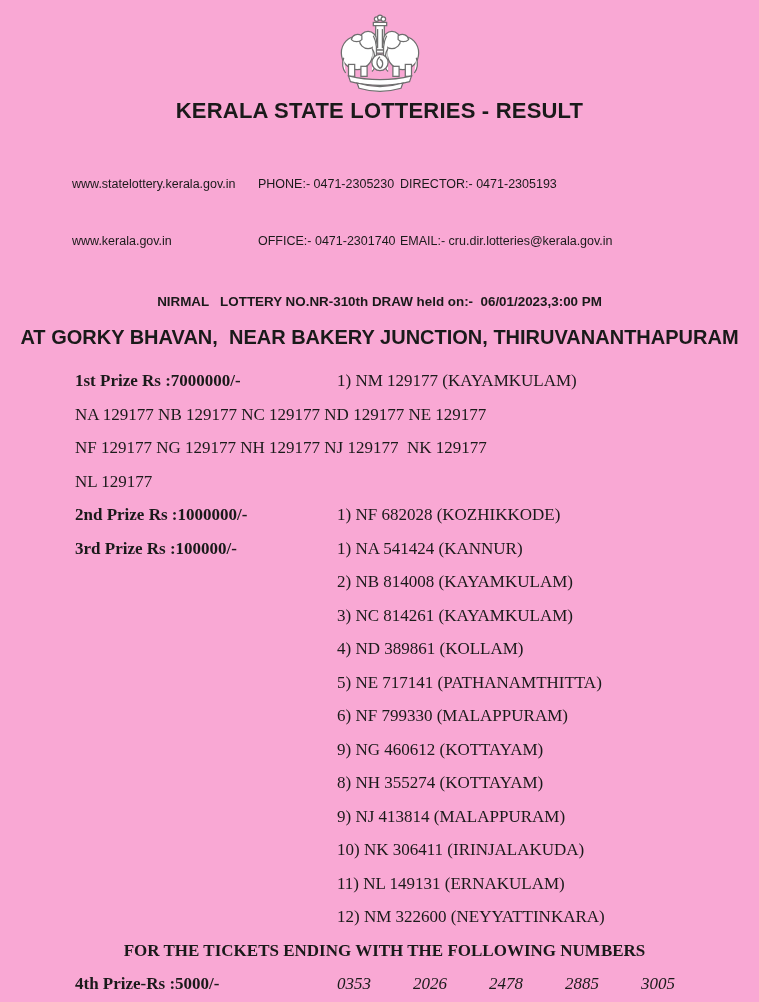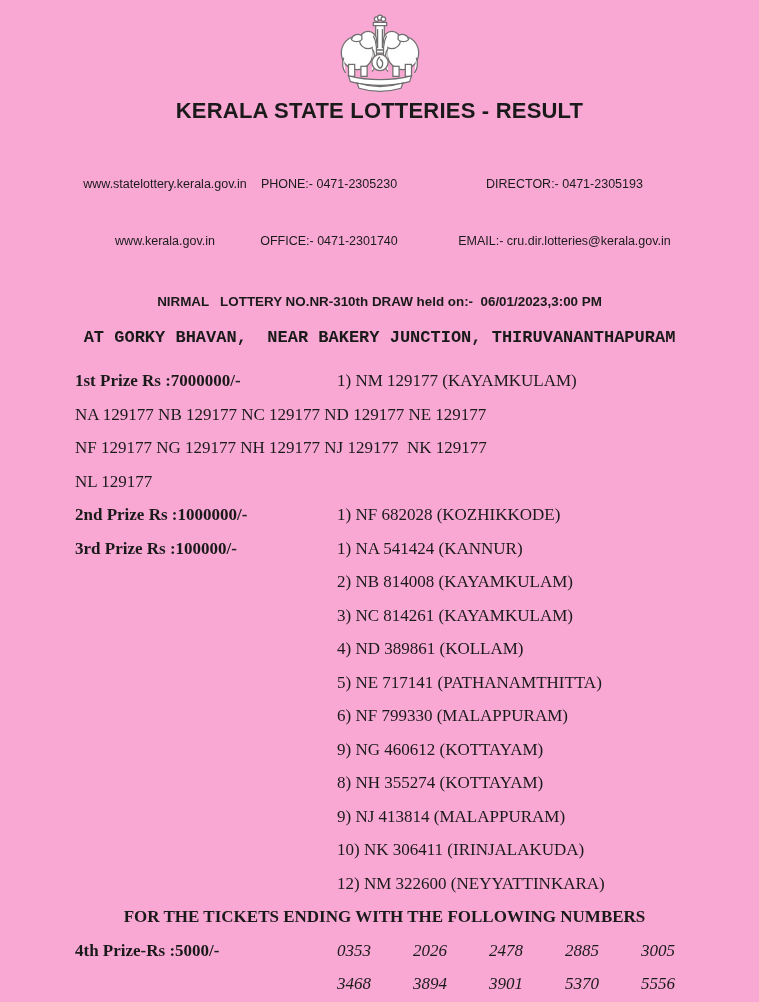--- a/index.html
+++ b/index.html
@@ -27,36 +27,36 @@
   }
 
   .contact {
     display: grid;
     grid-template-columns: 186px 142px auto;
     margin: 13px 30px 0 72px;
     font-family: "Liberation Sans", sans-serif;
     font-size: 12.5px;
     line-height: 19px;
   }
-  .contact div { white-space: pre; text-align: center; }
+  .contact div { white-space: pre; }
 
   .drawline {
     text-align: center;
     font-family: "Liberation Sans", sans-serif;
     font-weight: bold;
     font-size: 13.4px;
     line-height: 19px;
     margin-top: 3px;
     white-space: pre;
   }
   .venue {
     text-align: center;
-    font-family: Liberation Mono, monospace;
-    font-weight: bold;
-    font-size: 17px;
+    font-family: Liberation Sans, sans-serif;
+    font-weight: bold;
+    font-size: 20px;
     line-height: 19px;
     margin-top: 17px;
     white-space: pre;
   }
 
   
   .bodytext {
     margin: 17px 30px 0 75px;
     font-size: 17px;
   }
@@ -173,20 +173,21 @@
         <div class="bline">1) NA 541424 (KANNUR)</div>
         <div class="bline">2) NB 814008 (KAYAMKULAM)</div>
         <div class="bline">3) NC 814261 (KAYAMKULAM)</div>
         <div class="bline">4) ND 389861 (KOLLAM)</div>
         <div class="bline">5) NE 717141 (PATHANAMTHITTA)</div>
         <div class="bline">6) NF 799330 (MALAPPURAM)</div>
         <div class="bline">9) NG 460612 (KOTTAYAM)</div>
         <div class="bline">8) NH 355274 (KOTTAYAM)</div>
         <div class="bline">9) NJ 413814 (MALAPPURAM)</div>
         <div class="bline">10) NK 306411 (IRINJALAKUDA)</div>
+        <div class="bline">11) NL 149131 (ERNAKULAM)</div>
         <div class="bline">12) NM 322600 (NEYYATTINKARA)</div>
       </div>
     </div>
 
     <div class="section-heading">FOR THE TICKETS ENDING WITH THE FOLLOWING NUMBERS</div>
 
     <div class="prize-row">
       <div class="plabel">4th Prize-Rs :5000/-</div>
       <div>
         <div class="numrow">

